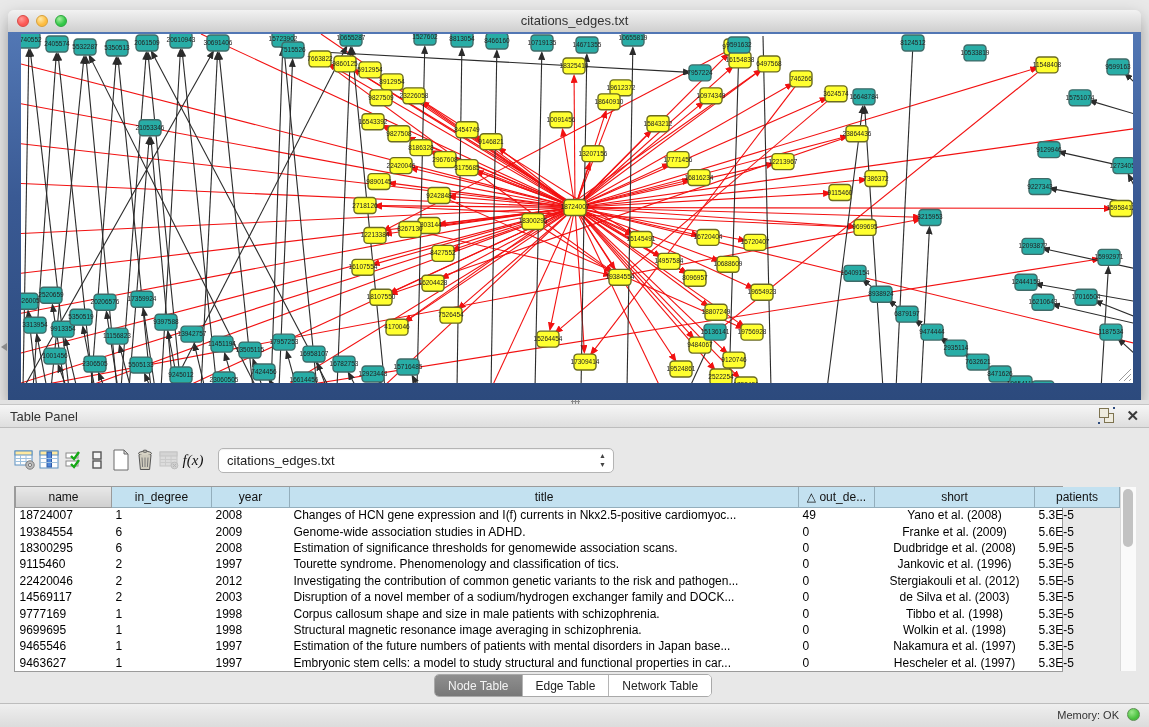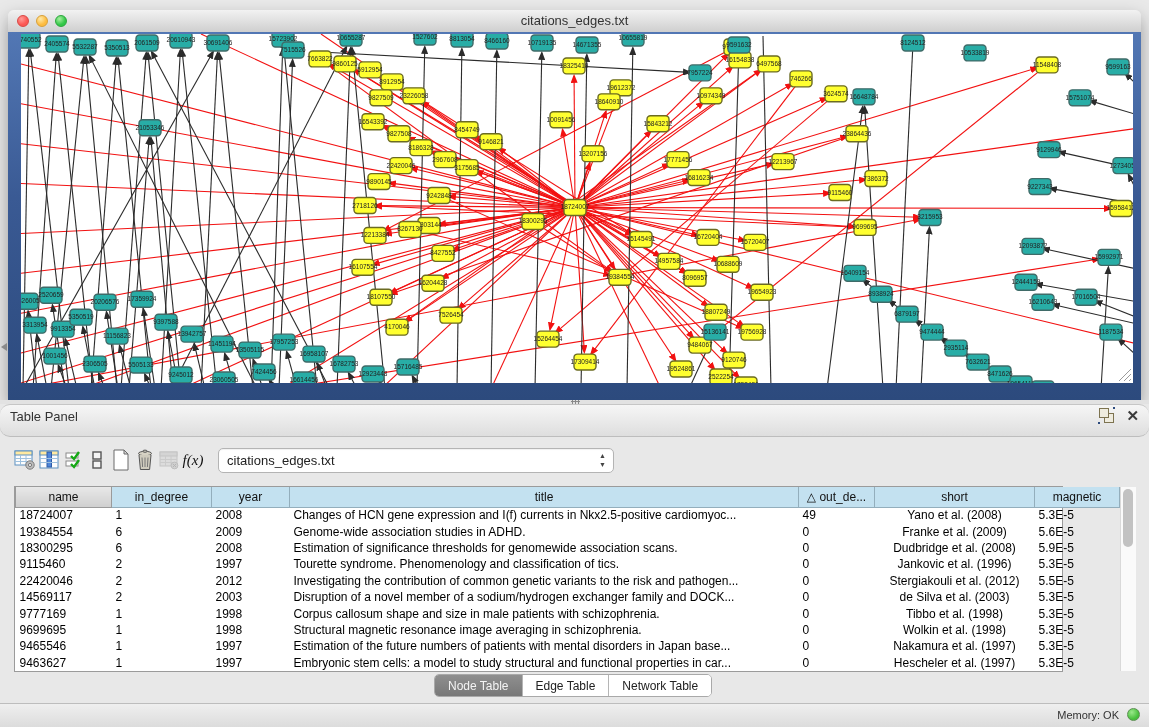--- a/index.html
+++ b/index.html
@@ -25,22 +25,22 @@
   .canvas{width:100%;height:100%;background:#fff;}
   svg text.nlbl{font-family:"Liberation Sans",sans-serif;font-size:6.5px;fill:#222;}
 
   
   .divider{position:absolute;left:0;top:400px;width:100%;height:4px;background:#e2e2e2;}
   .divider .grip{position:absolute;left:571px;top:0px;width:9px;height:4px;
     background:radial-gradient(circle,#8a8a8a 1px,transparent 1.4px);background-size:3px 3px;}
 
   
   .table-panel{position:absolute;left:0;top:404px;width:100%;height:299px;background:#e8e8e8;}
-  .panel-header{position:relative;height:33px;background:linear-gradient(#f6f6f6,#dedede);
-    border-top:1px solid #c6c6c6;border-bottom:1px solid #bdbdbd;box-sizing:border-box;border-radius:10px;}
+  .panel-header{position:relative;height:24px;background:linear-gradient(#f6f6f6,#dedede);
+    border-top:1px solid #c6c6c6;border-bottom:1px solid #bdbdbd;box-sizing:border-box;}
   .panel-title{position:absolute;left:10px;top:4px;font-size:13px;color:#333;}
   .ph-icons{position:absolute;right:10px;top:3px;display:flex;gap:12px;align-items:center;}
   .float-ic{width:15px;height:15px;position:relative;}
   .float-ic .sq1{position:absolute;left:0;top:0;width:8px;height:8px;border:1.4px solid #7d7350;background:#efecdf;}
   .float-ic .sq2{position:absolute;right:0;bottom:0;width:8px;height:8px;border:1.4px solid #7d7350;background:#efecdf;}
   .float-ic .dot{position:absolute;width:2px;height:2px;background:#2c4a7d;}
   .close-x{font-size:15px;font-weight:bold;color:#3a3a3a;line-height:15px;}
 
   .toolbar{position:absolute;left:14px;top:40px;height:32px;display:flex;align-items:center;gap:2px;}
   .tb-ic{width:22px;height:22px;display:flex;align-items:center;justify-content:center;}
@@ -916,21 +916,21 @@
     <div class="table-wrap">
       <table class="grid">
         <thead>
             <tr id="hdr-row">
               <th class="sel" style="width: 96px;">name</th>
               <th style="width: 100px;">in_degree</th>
               <th style="width: 78px;">year</th>
               <th style="width: 509px;">title</th>
               <th style="width: 76px;">△ out_de...</th>
               <th style="width: 160px;">short</th>
-              <th style="width: 85px;">magnetic</th>
+              <th style="width: 85px;">patients</th>
             </tr>
           </thead>
         <tbody id="tbody">
             <tr>
               <td style="text-align: left;">18724007</td>
               <td style="text-align: left;">1</td>
               <td style="text-align: left;">2008</td>
               <td style="text-align: left;">Changes of HCN gene expression and I(f) currents in Nkx2.5-positive cardiomyoc...</td>
               <td style="text-align: left;">49</td>
               <td style="text-align: center;">Yano et al. (2008)</td>

